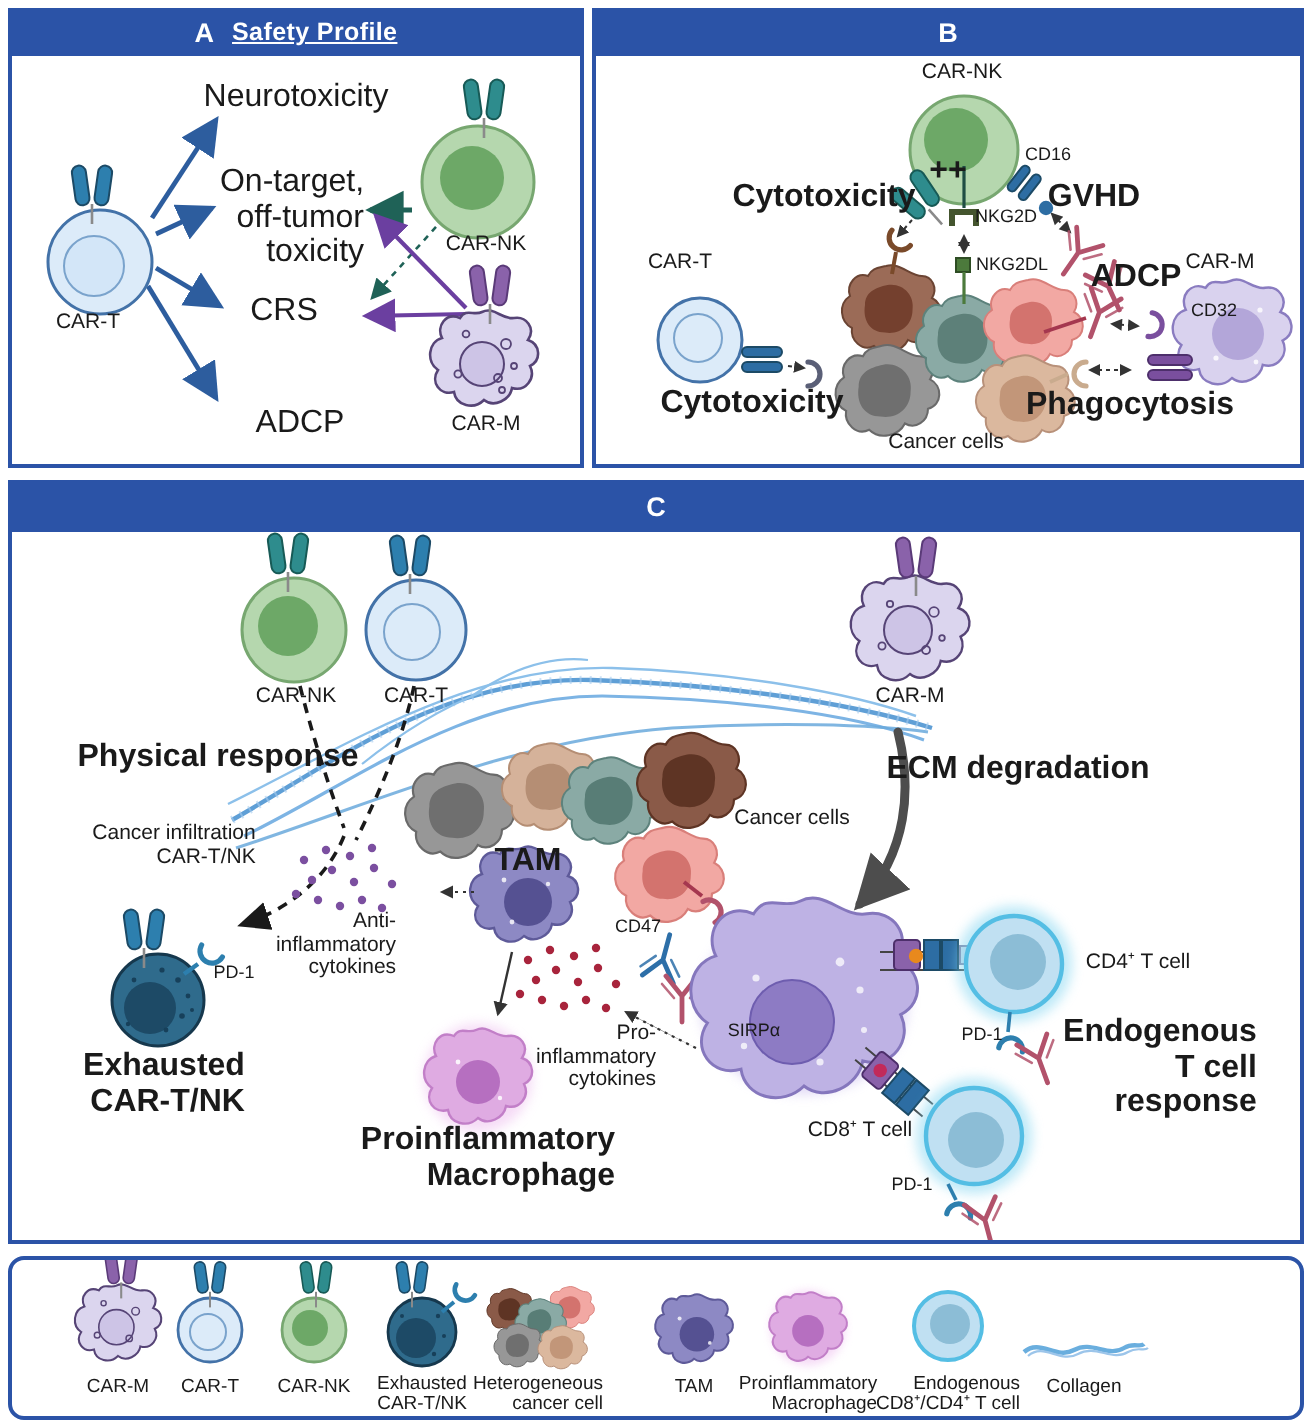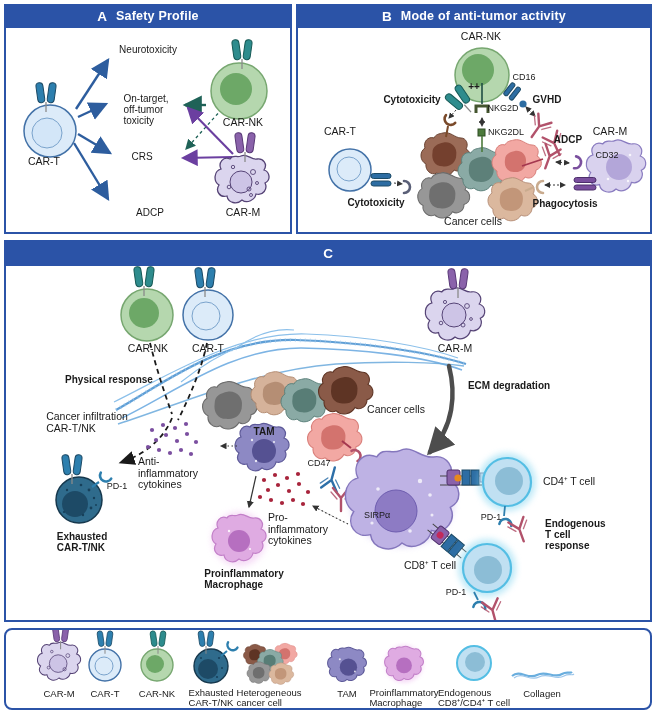--- a/index.html
+++ b/index.html
@@ -2,26 +2,26 @@
 <html><head>
 <meta charset="utf-8">
 <style>
   html,body{margin:0;padding:0;background:#ffffff;}
   #stage{position:relative;width:656px;height:714px;background:#ffffff;
          font-family:"Liberation Sans", sans-serif;color:#1a1a1a;overflow:hidden;}
   .panel{position:absolute;background:#ffffff;border:2px solid #2b53a7;box-sizing:border-box;}
   .phead{position:absolute;left:-2px;top:-2px;right:-2px;height:24px;background:#2b53a7;
          display:flex;align-items:center;justify-content:center;gap:9px;color:#ffffff;}
   .phead .letter{font-weight:700;font-size:13.5px;}
-  .phead .ptitle{font-weight:700;font-size:12.5px;letter-spacing:.2px;}
-  .lbl{position:absolute;transform:translate(-50%,-50%);text-align:left;
+  .phead .ptitle{font-weight:700;font-size:12.5px;letter-spacing:.2px;text-decoration:underline;}
+  .lbl{position:absolute;transform:translate(-50%,-50%);text-align:right;
        white-space:pre-line;font-size:10.5px;line-height:1.1;color:#1a1a1a;}
   .b{font-weight:700;}
   .s9{font-size:9px;}
-  .s11{font-size:10px;}
+  .s11{font-size:16px;}
   .gfx{position:absolute;left:0;top:0;}
 </style>
 </head>
 <body>
 
 <div id="stage">
 
 <svg width="0" height="0" style="position:absolute">
 <defs>
   <marker id="mB" markerWidth="9" markerHeight="9" refX="7" refY="4" orient="auto">
@@ -129,21 +129,20 @@
   <div class="lbl s11" style="left:136px;top:150px">CRS</div>
   <div class="lbl s11" style="left:144px;top:206px">ADCP</div>
   <div class="lbl" style="left:38px;top:156px">CAR-T</div>
   <div class="lbl" style="left:237px;top:117px">CAR-NK</div>
   <div class="lbl" style="left:237px;top:207px">CAR-M</div>
 </div>
 
 <div class="panel" style="left:296px;top:4px;width:356px;height:230px;">
   <div class="phead">
     <span class="letter">B</span>
-    <span class="ptitle">Mode of anti-tumor activity</span>
   </div>
   <svg class="gfx" width="352" height="226">
 
     <g>
       <g transform="translate(147,149)">
             <use href="#cblob" fill="#9b6b57" stroke="#6b4433" stroke-width="1"></use>
             <use href="#cnuc" fill="#74402e" transform="scale(1.25)"></use>
           </g>
       <g transform="translate(145,190) scale(1.05)">
             <use href="#cblob" fill="#979797" stroke="#6a6a6a" stroke-width="1"></use>

